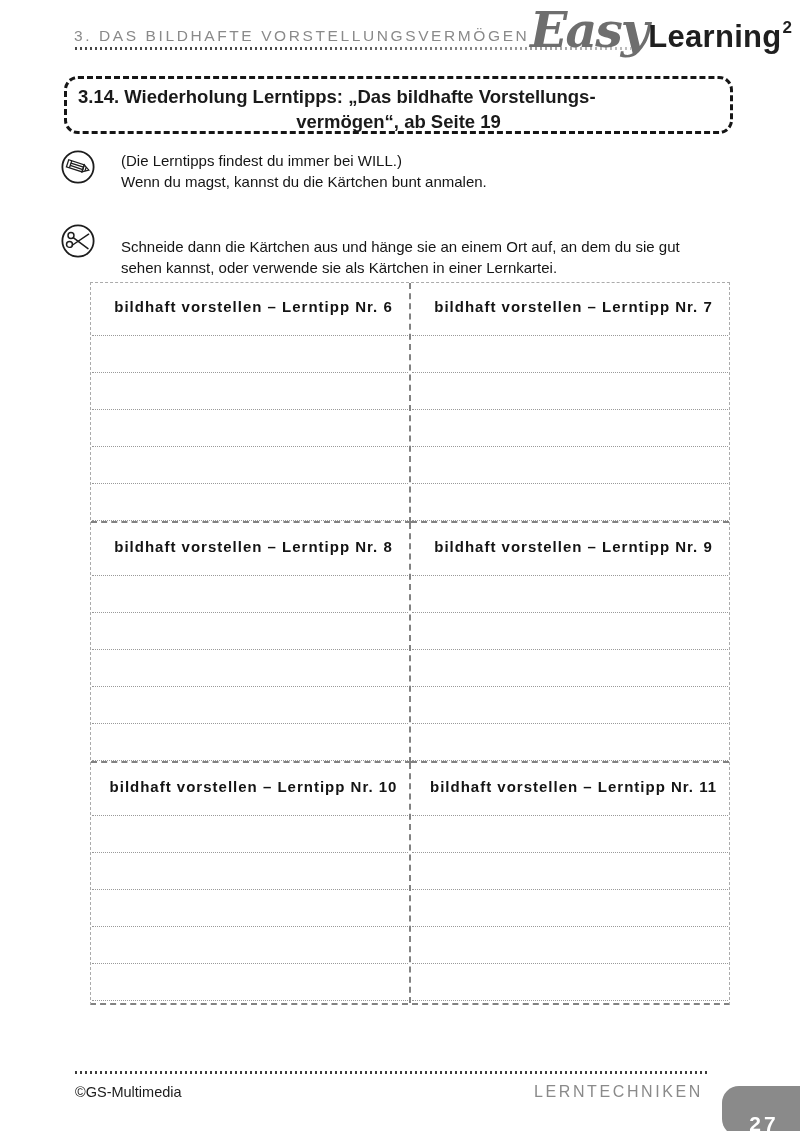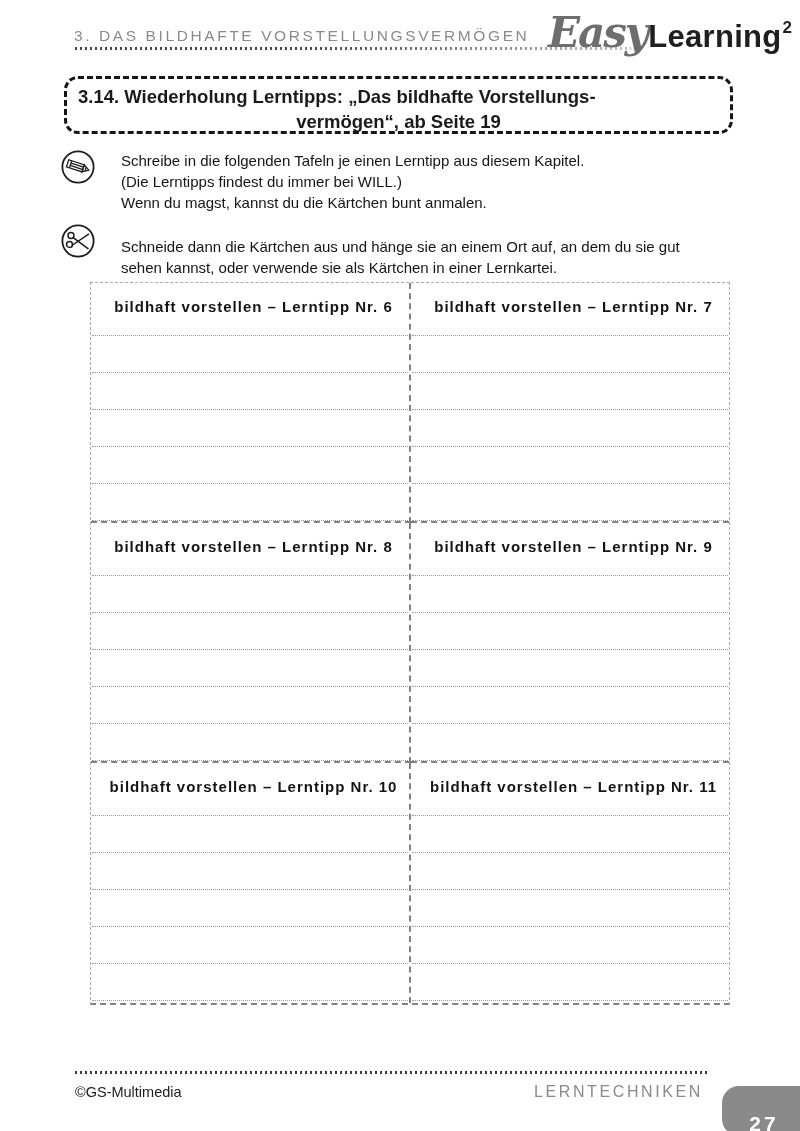--- a/index.html
+++ b/index.html
@@ -15,21 +15,21 @@
   }
   .chapter-dots{
     position:absolute;left:75px;top:47px;width:556px;height:3px;
     background-image:
       linear-gradient(to right, rgba(255,255,255,0) 0%, rgba(255,255,255,0) 40%, rgba(255,255,255,0.65) 100%),
       repeating-linear-gradient(to right,#474747 0 2px,transparent 2px 5px);
   }
   .logo{position:absolute;right:8px;top:4px;display:flex;align-items:baseline;height:52px;}
   .logo-easy{
     font-family:"DejaVu Serif",serif;font-style:italic;font-weight:bold;
-    font-size:42px;color:#6e6e6e;letter-spacing:-2px;line-height:52px;
+    font-size:49px;color:#6e6e6e;letter-spacing:-2px;line-height:52px;
   }
   .logo-word{font-size:31px;font-weight:bold;color:#1f1f1f;margin-left:1px;letter-spacing:0.3px;margin-top:15px;}
   .logo-sup{font-size:17px;font-weight:bold;color:#1f1f1f;position:relative;top:-14px;margin-left:1px;}
   
   .title-box{
     position:absolute;left:64px;top:76px;width:669px;height:58px;box-sizing:border-box;
     border:3px dashed #161616;border-radius:14px;padding-top:5px;
   }
   .title-line{font-size:18.5px;font-weight:bold;line-height:25px;white-space:nowrap;}
   .title-line1{padding-left:11px;}
@@ -93,21 +93,20 @@
     <g transform="rotate(18 16 16)" stroke="#1d1d1d" fill="none" stroke-width="1.2">
       <rect x="5.6" y="12.2" width="15.4" height="7"></rect>
       <line x1="8.6" y1="12.2" x2="8.6" y2="19.2"></line>
       <line x1="8.6" y1="14.6" x2="21" y2="14.6"></line>
       <line x1="8.6" y1="16.9" x2="21" y2="16.9"></line>
       <path d="M21 12.2 L26.6 15.7 L21 19.2 Z"></path>
       <line x1="23.4" y1="13.8" x2="23.4" y2="17.7"></line>
     </g>
   </svg>
   <div class="instr-text instr-text-1">
-    <div>Schreibe in die folgenden Tafeln je einen Lerntipp aus diesem Kapitel.</div>
     <div>(Die Lerntipps findest du immer bei WILL.)</div>
     <div>Wenn du magst, kannst du die Kärtchen bunt anmalen.</div>
   </div>
 
   <svg class="instr-icon icon-scissors" viewBox="0 0 32 32">
     <circle cx="16" cy="16" r="14.7" fill="#ffffff" stroke="#1d1d1d" stroke-width="1.7"></circle>
     <g stroke="#1d1d1d" fill="none" stroke-width="1.4" stroke-linecap="round">
       <circle cx="9.4" cy="10.9" r="2.8"></circle>
       <circle cx="8" cy="19.2" r="2.8"></circle>
       <line x1="11.5" y1="12.8" x2="25.4" y2="23.2"></line>

